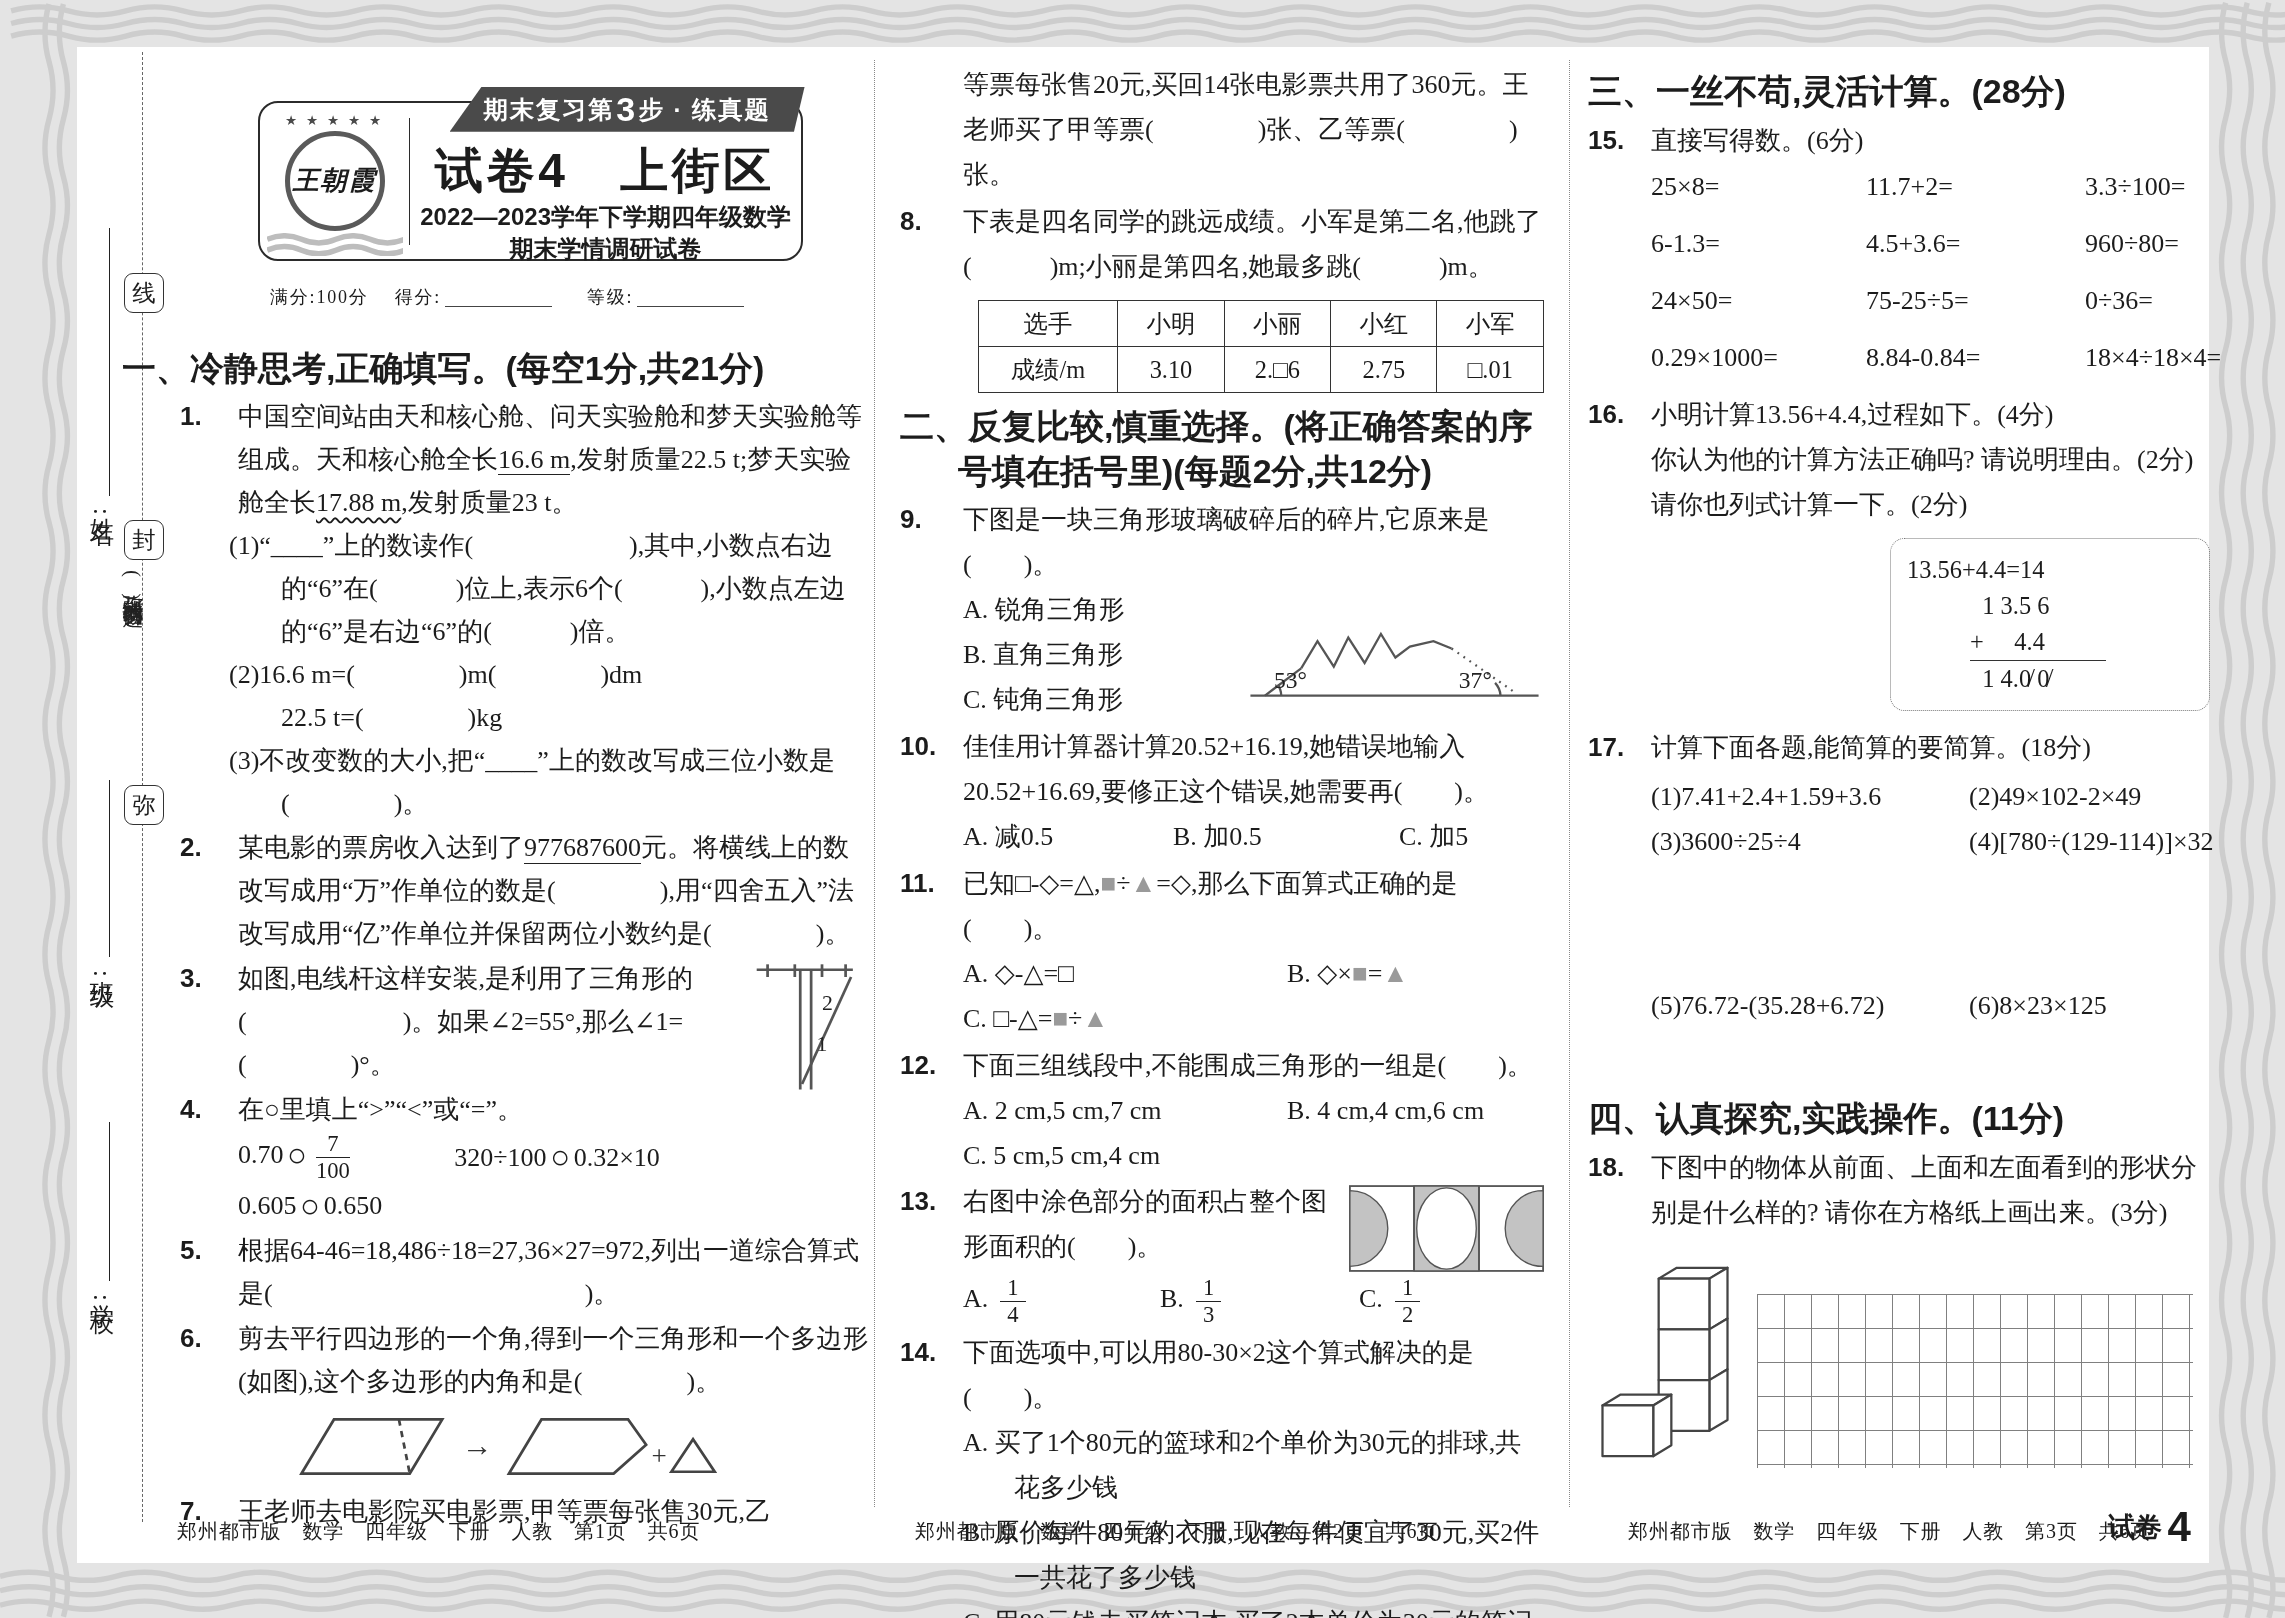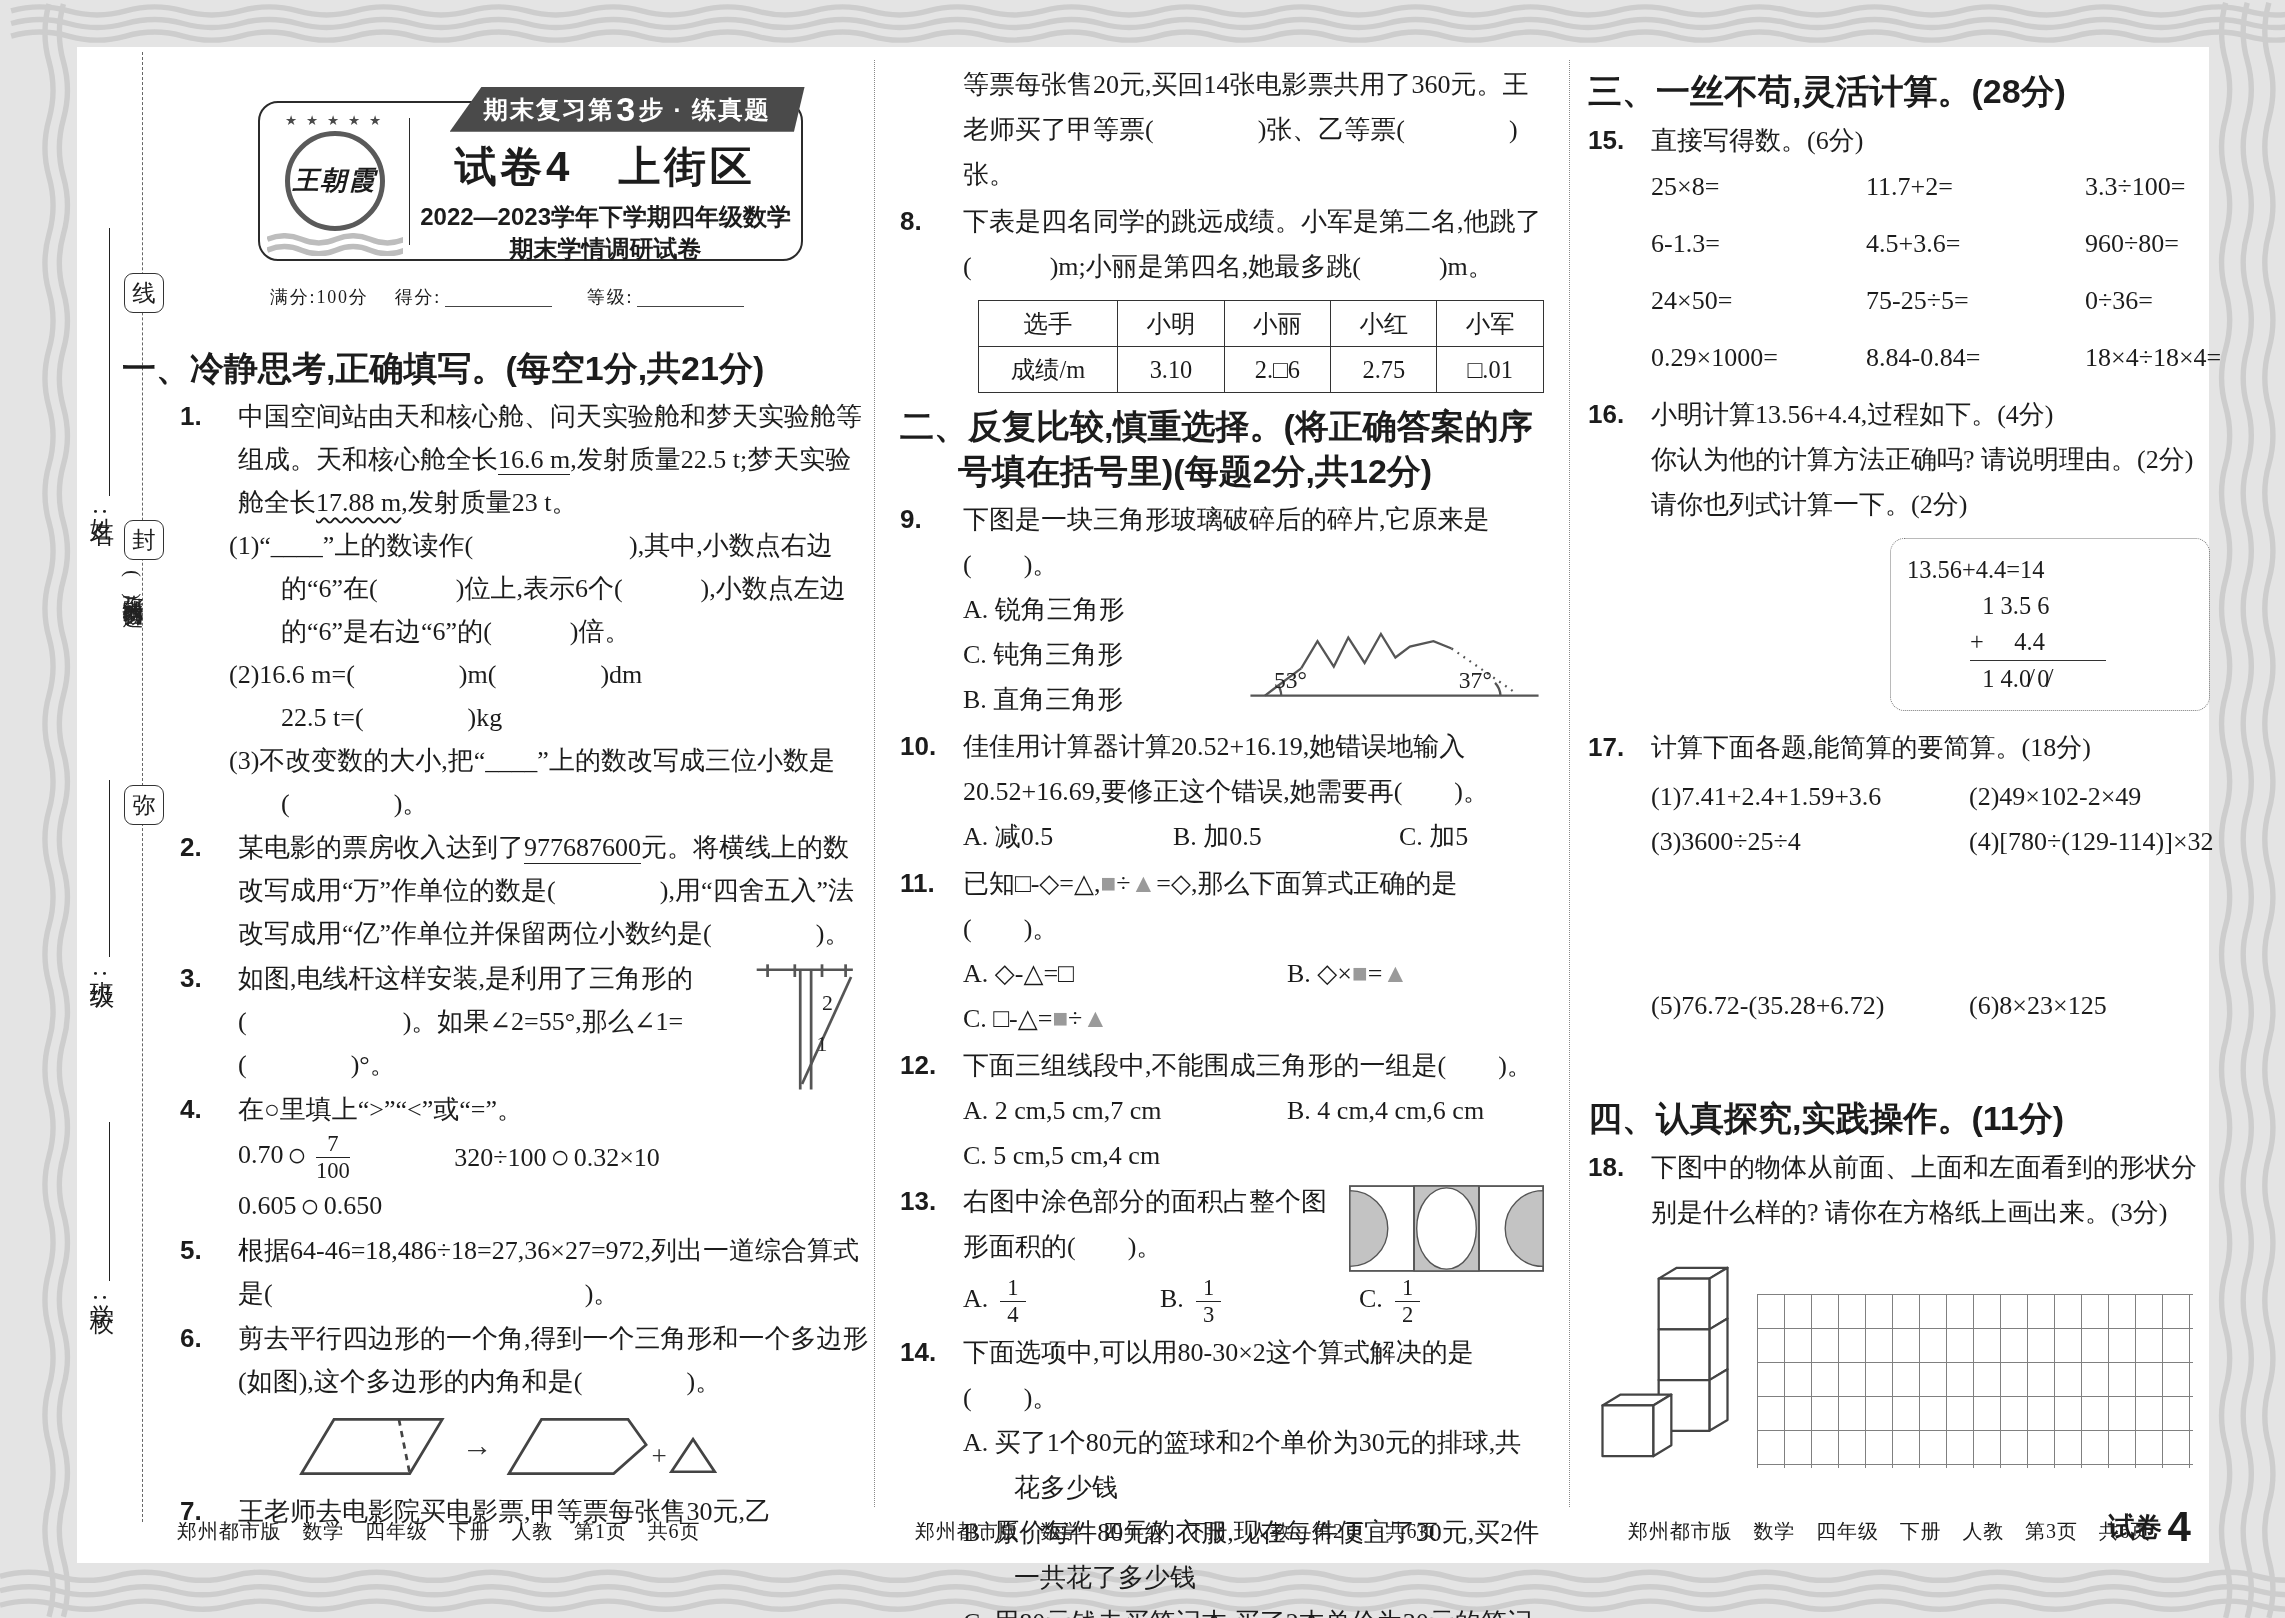--- a/index.html
+++ b/index.html
@@ -20,21 +20,21 @@
          font-size:21px;letter-spacing:1.8px;color:#222}
 
   
   .hbox{position:absolute;left:258px;top:101px;width:541px;height:156px;border:2.7px solid #2b2b2b;border-radius:20px;background:#fff}
   .hdiv{position:absolute;left:149px;top:14.5px;bottom:14.5px;border-left:1.8px solid #2b2b2b}
   .tag{position:absolute;right:-3.6px;top:-16.3px;width:355px;height:45px;background:#4a4a4a;color:#fff;
        clip-path:polygon(9% 0,100% 0,97% 100%,0 100%);text-align:center;line-height:45px;
        font-family:"Liberation Sans","DejaVu Sans",sans-serif;font-weight:bold;font-size:24.4px;letter-spacing:1.8px}
   .tag .big{font-size:34px;vertical-align:-2.7px;padding:0 1.8px}
   .ht{position:absolute;left:149px;right:0;top:36px;text-align:center;
-      font-family:"Liberation Sans","DejaVu Sans",sans-serif;font-weight:bold;font-size:42px;letter-spacing:3.6px}
+      font-family:"Liberation Sans","DejaVu Sans",sans-serif;font-weight:bold;font-size:48px;letter-spacing:3.6px}
   .hs{position:absolute;left:152px;right:1.8px;top:98px;text-align:center;
       font-family:"Liberation Sans","DejaVu Sans",sans-serif;font-weight:bold;font-size:24px}
   .logo{position:absolute;left:0;top:0;width:149px;height:100%;text-align:center}
   .stars{margin-top:9px;font-size:13.6px;letter-spacing:2.7px;color:#4a4a4a}
   .lcirc{margin:1.8px auto 0;width:90px;height:90px;border:5.4px solid #5a5a5a;border-radius:50%;
          display:flex;align-items:center;justify-content:center}
   .lname{font-weight:bold;font-size:26px;font-style:italic;letter-spacing:1.8px}
   .scoreline{position:absolute;left:270px;top:279px;font-size:18px;letter-spacing:1.8px}
   .blankline{display:inline-block;width:107px;height:27px;border-bottom:1.8px solid #444;margin:0 9px -3.6px 3.6px}
 
@@ -255,22 +255,22 @@
       </table>
   </div>
 
   <h2 class="sec">二、反复比较,慎重选择。(将正确答案的序号填在括号里)(每题2分,共12分)</h2>
 
   <div class="q">
     <span class="qn">9.</span>
     <div>下图是一块三角形玻璃破碎后的碎片,它原来是(　　)。</div>
     <div style="position:relative">
       <div>A. 锐角三角形</div>
+      <div>B. 直角三角形</div>
       <div>C. 钝角三角形</div>
-      <div>B. 直角三角形</div>
       <svg style="position:absolute;right:0;top:7.2px;font-size:29px" width="299" height="118" viewBox="0 0 330 130">
         <g stroke="#555" stroke-width="2.5" fill="none">
           <line x1="6" y1="112" x2="324" y2="112"></line>
           <path d="M22 112 L62 82"></path>
           <path d="M62 82 L80 52 L98 80 L114 48 L132 76 L150 44 L166 70 L182 58 L208 52 L228 60"></path>
           <path d="M228 60 L300 110" stroke-dasharray="2 6"></path>
           <path d="M40 112 a20 20 0 0 0 -4 -12"></path>
           <path d="M282 112 a22 22 0 0 0 -6 -14"></path>
         </g>
         <text x="32" y="104" font-size="26" fill="#222">53°</text>

